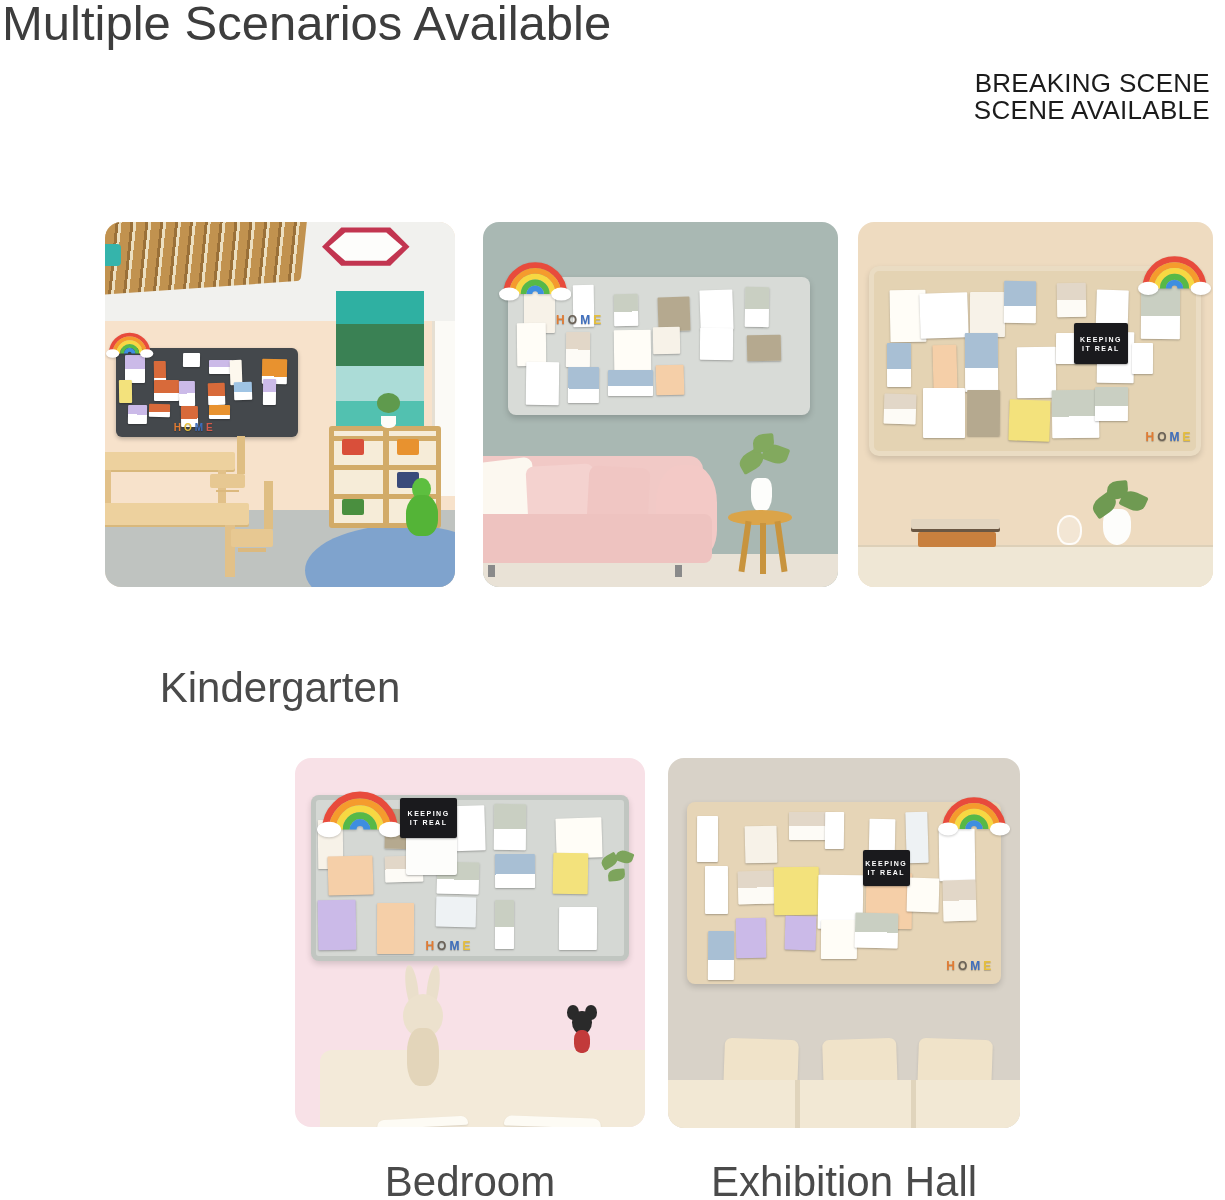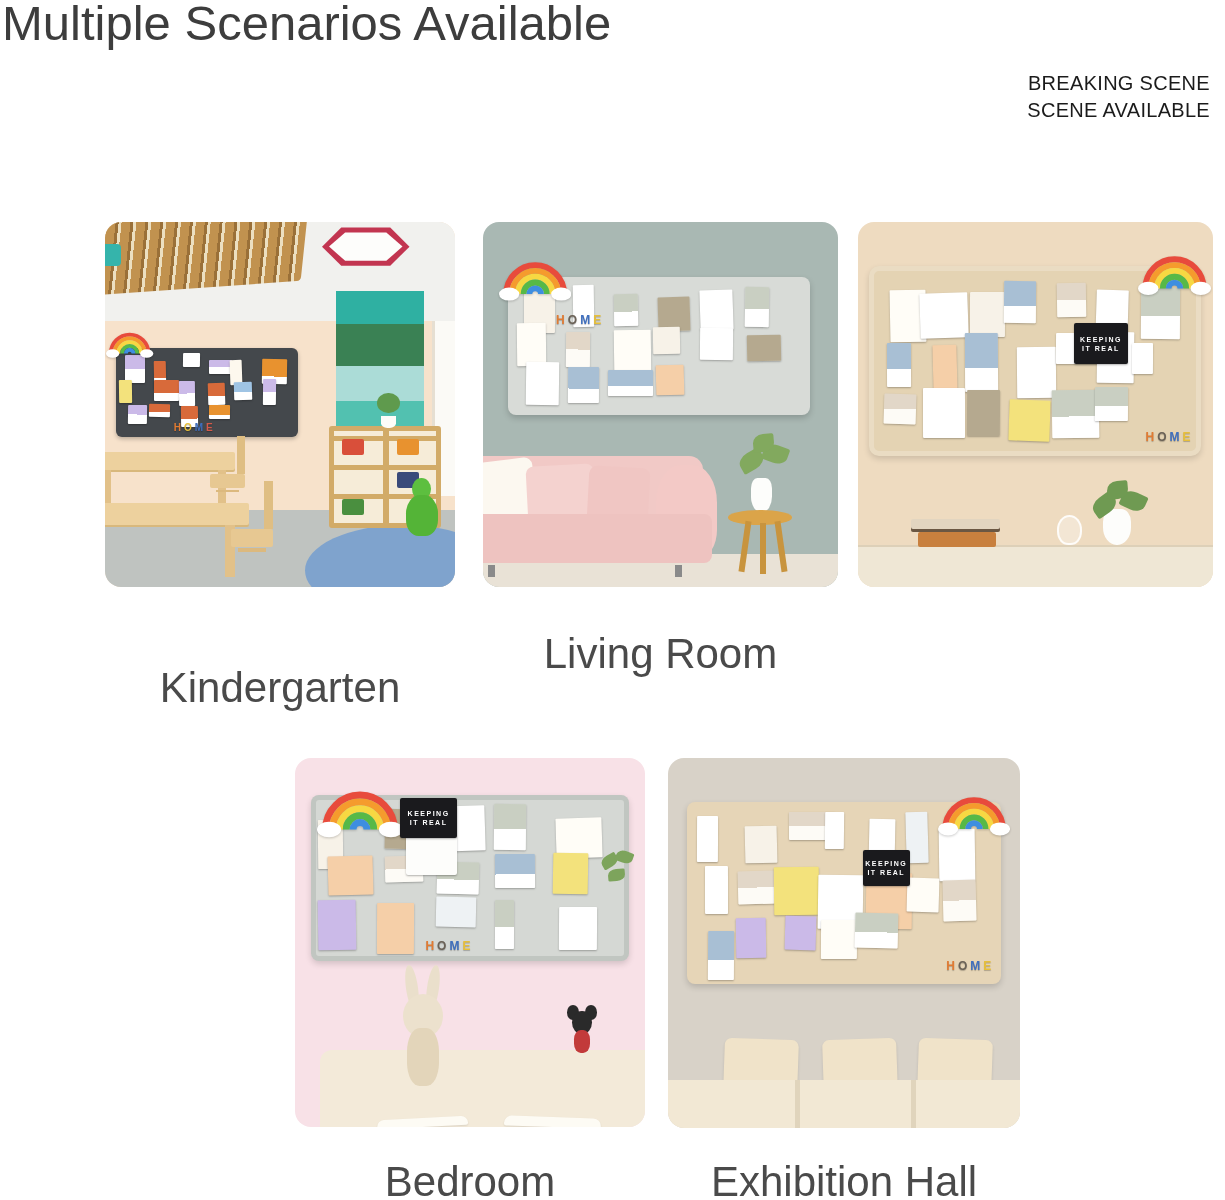--- a/index.html
+++ b/index.html
@@ -1,20 +1,20 @@
 <!DOCTYPE html>
 <html><head>
 <meta charset="utf-8">
 <style>
   html,body{margin:0;padding:0;background:#fff;}
   .canvas{position:relative;width:1225px;height:1200px;background:#ffffff;overflow:hidden;
           font-family:"Liberation Sans",sans-serif;}
   .title{position:absolute;left:2px;top:-4px;font-size:49px;line-height:54px;color:#3d3d3d;
          font-weight:400;letter-spacing:0;white-space:nowrap;}
-  .corner-note{position:absolute;right:15px;top:70px;text-align:right;font-size:20px;line-height:27px;
+  .corner-note{position:absolute;right:15px;top:70px;text-align:right;font-size:26px;line-height:27px;
          color:#1b1b1b;font-weight:500;letter-spacing:.3px;}
   .tile{position:absolute;border-radius:16px;overflow:hidden;}
   .scene-label{position:absolute;font-size:42px;color:#4a4a4a;text-align:center;white-space:nowrap;}
   .abs{position:absolute;}
 
   
   .board{position:absolute;border-radius:8px;}
   .cards{position:absolute;inset:0;overflow:hidden;border-radius:inherit;}
   .pin-card{position:absolute;border-radius:1px;box-shadow:0 1px 2px rgba(0,0,0,.28);}
   .rainbow{position:absolute;filter:drop-shadow(0 1px 1px rgba(0,0,0,.2));}
@@ -446,17 +446,16 @@
     <div class="abs ex-pillow" style="left:16%;bottom:9%;transform:rotate(2deg)"></div>
     <div class="abs ex-pillow" style="left:44%;bottom:9%;transform:rotate(-2deg)"></div>
     <div class="abs ex-pillow" style="left:71%;bottom:9%;transform:rotate(2deg)"></div>
     <div class="abs ex-sofa">
       <div class="ex-seam" style="left:37%"></div>
       <div class="ex-seam" style="left:68%"></div>
     </div>
   </div>
 
   <div class="scene-label" style="left:105px;top:664px;width:350px">Kindergarten</div>
-  <div class="scene-label" style="left:483px;top:630px;width:355px">Living Room</div>
   <div class="scene-label" style="left:295px;top:1158px;width:350px">Bedroom</div>
   <div class="scene-label" style="left:668px;top:1158px;width:352px">Exhibition Hall</div>
 
 </div>
 
 </body></html>

